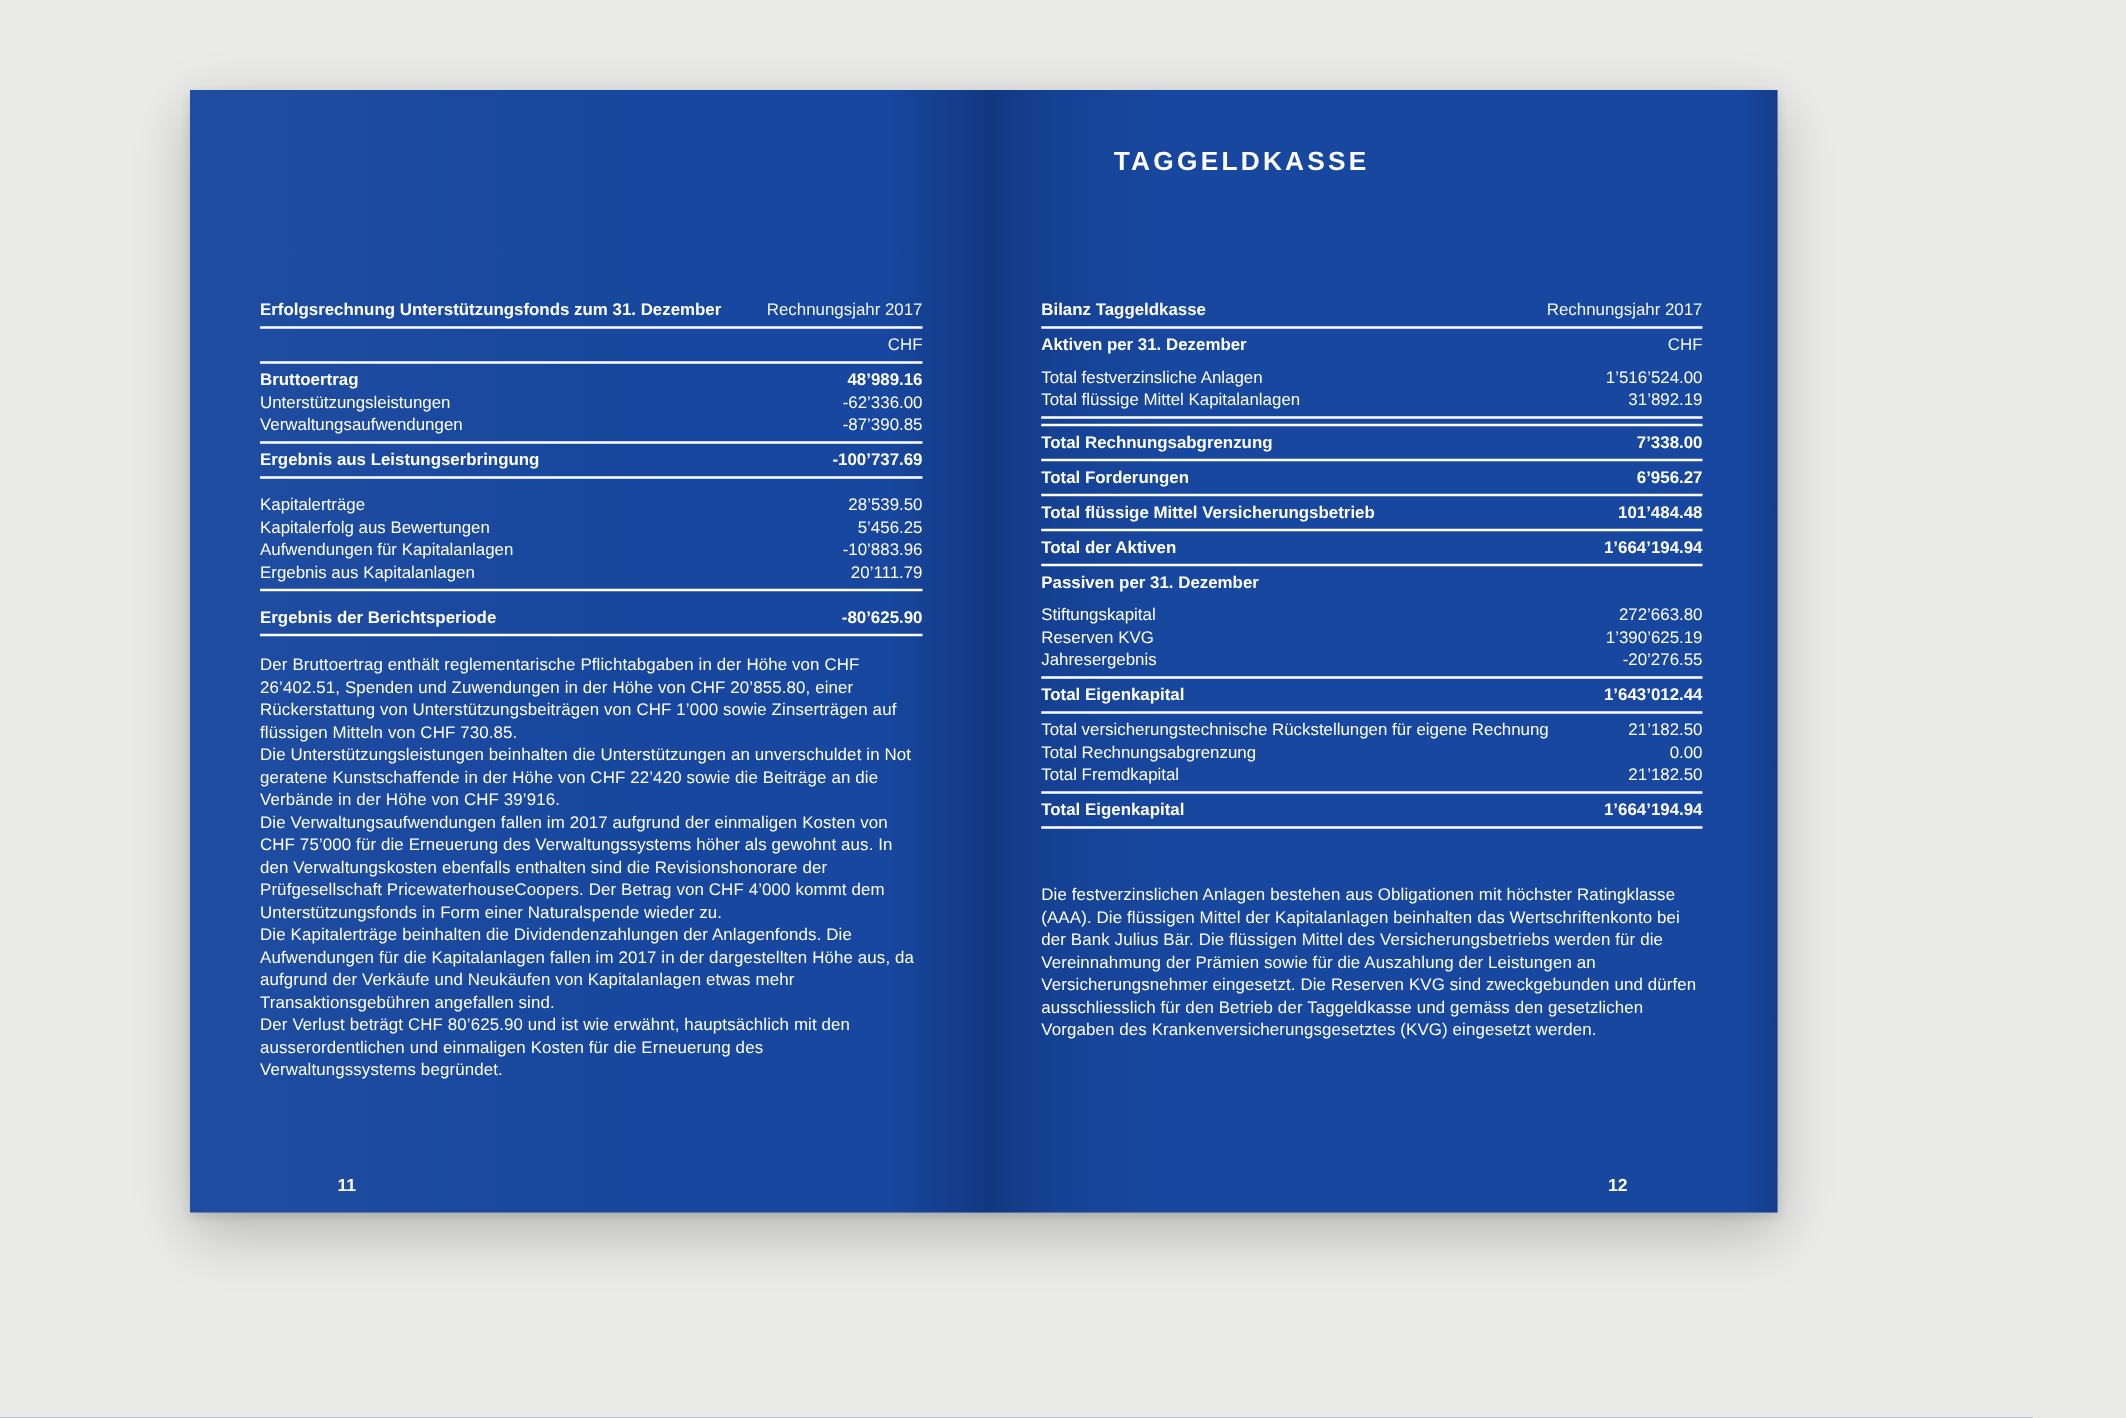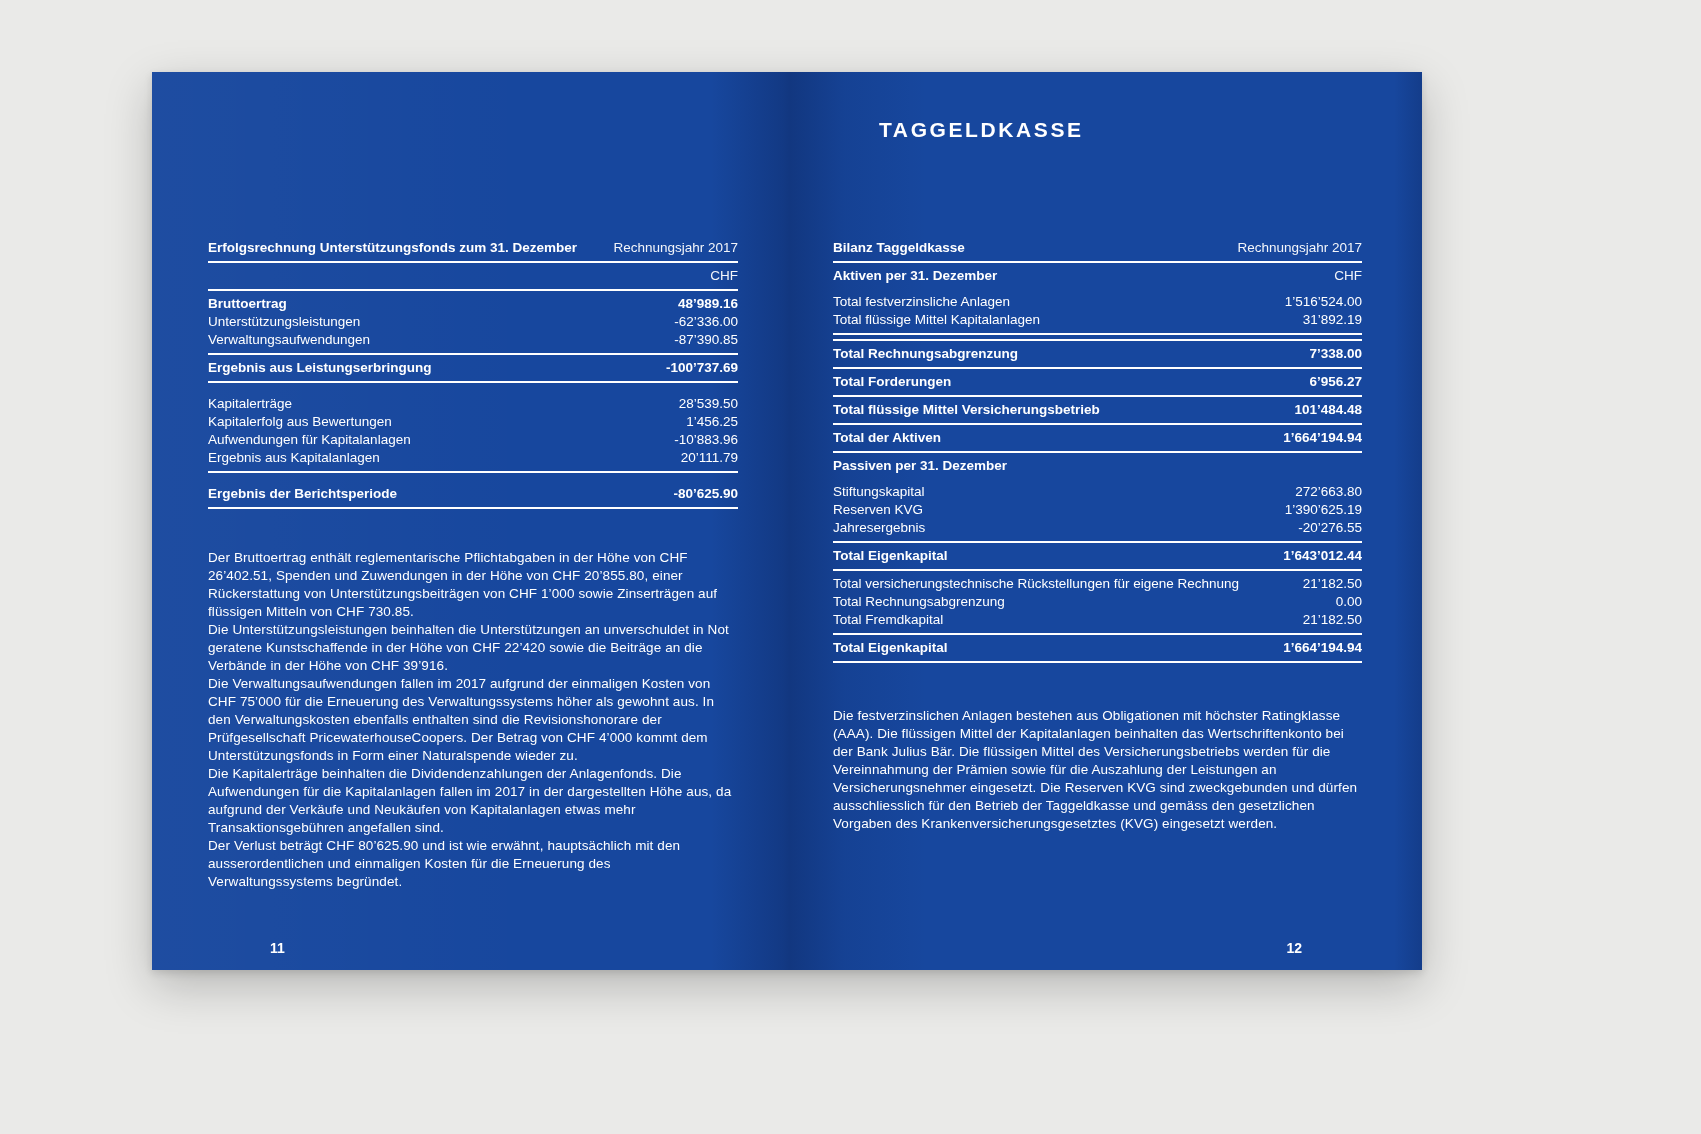--- a/index.html
+++ b/index.html
@@ -33,21 +33,21 @@
   }
   .page {
     position: relative;
     box-sizing: border-box;
     height: 100%;
   }
   .page-left  { width: 634px; padding: 0 48px 0 56px; }
   .page-right { width: 636px; padding: 0 60px 0 47px; }
 
   .title {
-    margin: 46px 0 0 46px;
+    margin: 46px 0 0 58px;
     font-size: 21px;
     font-weight: 700;
     letter-spacing: 2.6px;
     line-height: 24px;
   }
 
   .fintable { font-size: 13.5px; }
   .page-left  .fintable { margin-top: 167px; }
   .page-right .fintable { margin-top: 97px; }
 
@@ -70,21 +70,21 @@
   }
   .gap8  { height: 8px; }
   .section-head { }
   .after-head { height: 8px; }
 
   .bodycopy {
     font-size: 13.5px;
     line-height: 18px;
     letter-spacing: 0.1px;
   }
-  .page-left  .bodycopy { margin-top: 40px; width: 530px; }
+  .page-left  .bodycopy { margin-top: 14px; width: 530px; }
   .page-right .bodycopy { margin-top: 44px; width: 529px; }
   .bodycopy p { margin: 0; }
 
   .pagenum {
     position: absolute;
     bottom: 14px;
     font-size: 14px;
     font-weight: 700;
   }
   .pagenum-left  { left: 118px; }
@@ -131,21 +131,21 @@
         </div>
         <div class="rule"></div>
         <div class="gap8"></div>
 
         <div class="trow">
           <span class="lbl">Kapitalerträge</span>
           <span class="val">28’539.50</span>
         </div>
         <div class="trow">
           <span class="lbl">Kapitalerfolg aus Bewertungen</span>
-          <span class="val">1’456.25</span>
+          <span class="val">5’456.25</span>
         </div>
         <div class="trow">
           <span class="lbl">Aufwendungen für Kapitalanlagen</span>
           <span class="val">-10’883.96</span>
         </div>
         <div class="trow">
           <span class="lbl">Ergebnis aus Kapitalanlagen</span>
           <span class="val">20’111.79</span>
         </div>
         <div class="rule"></div>

